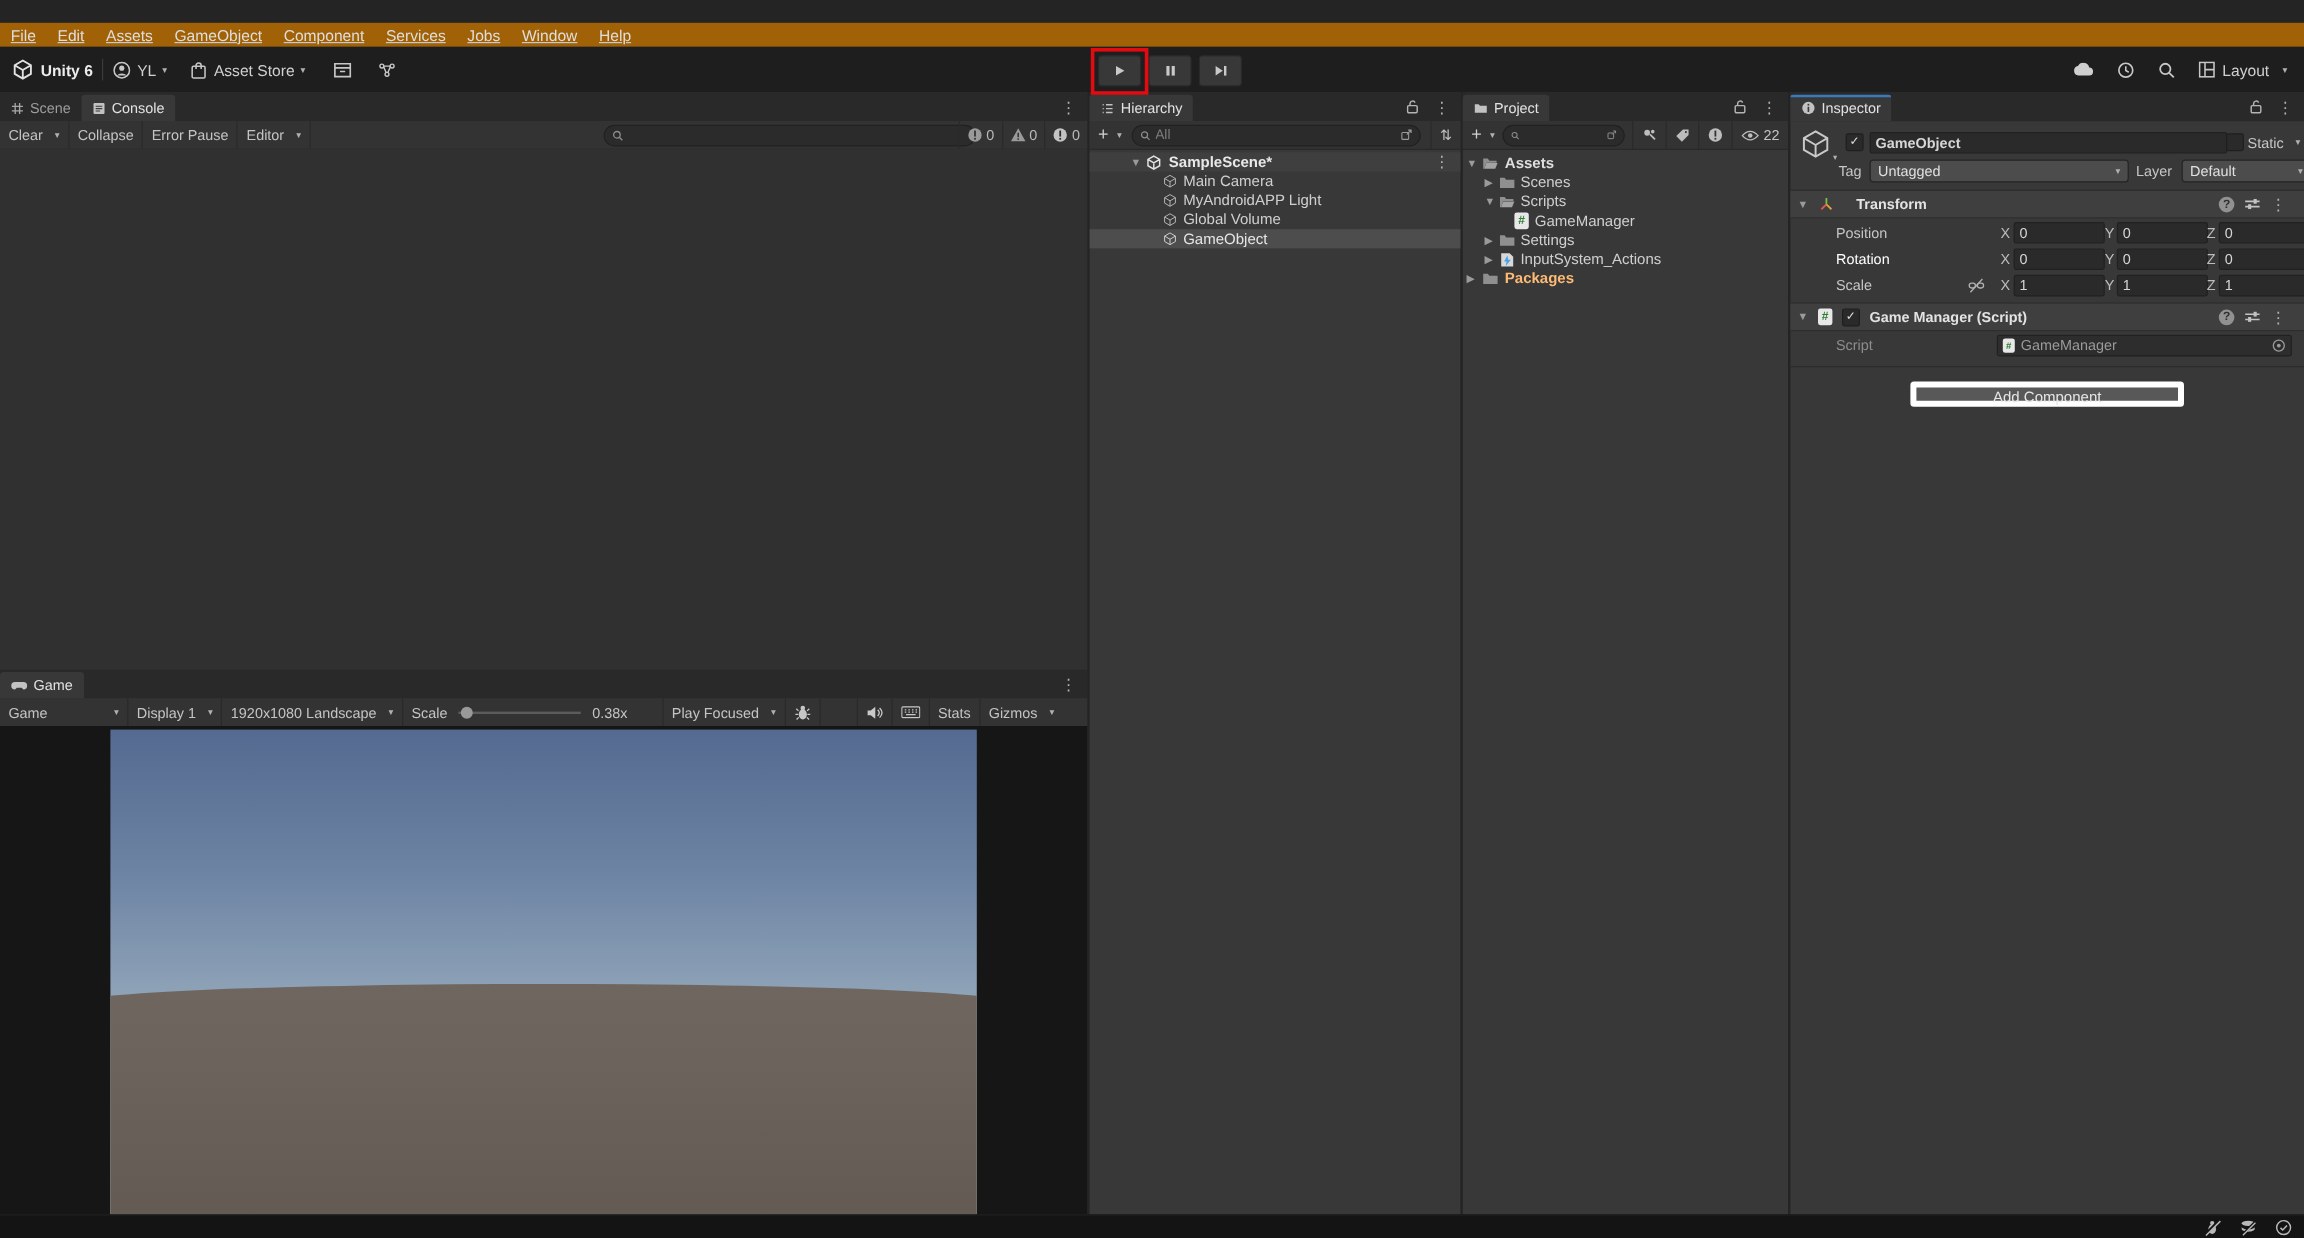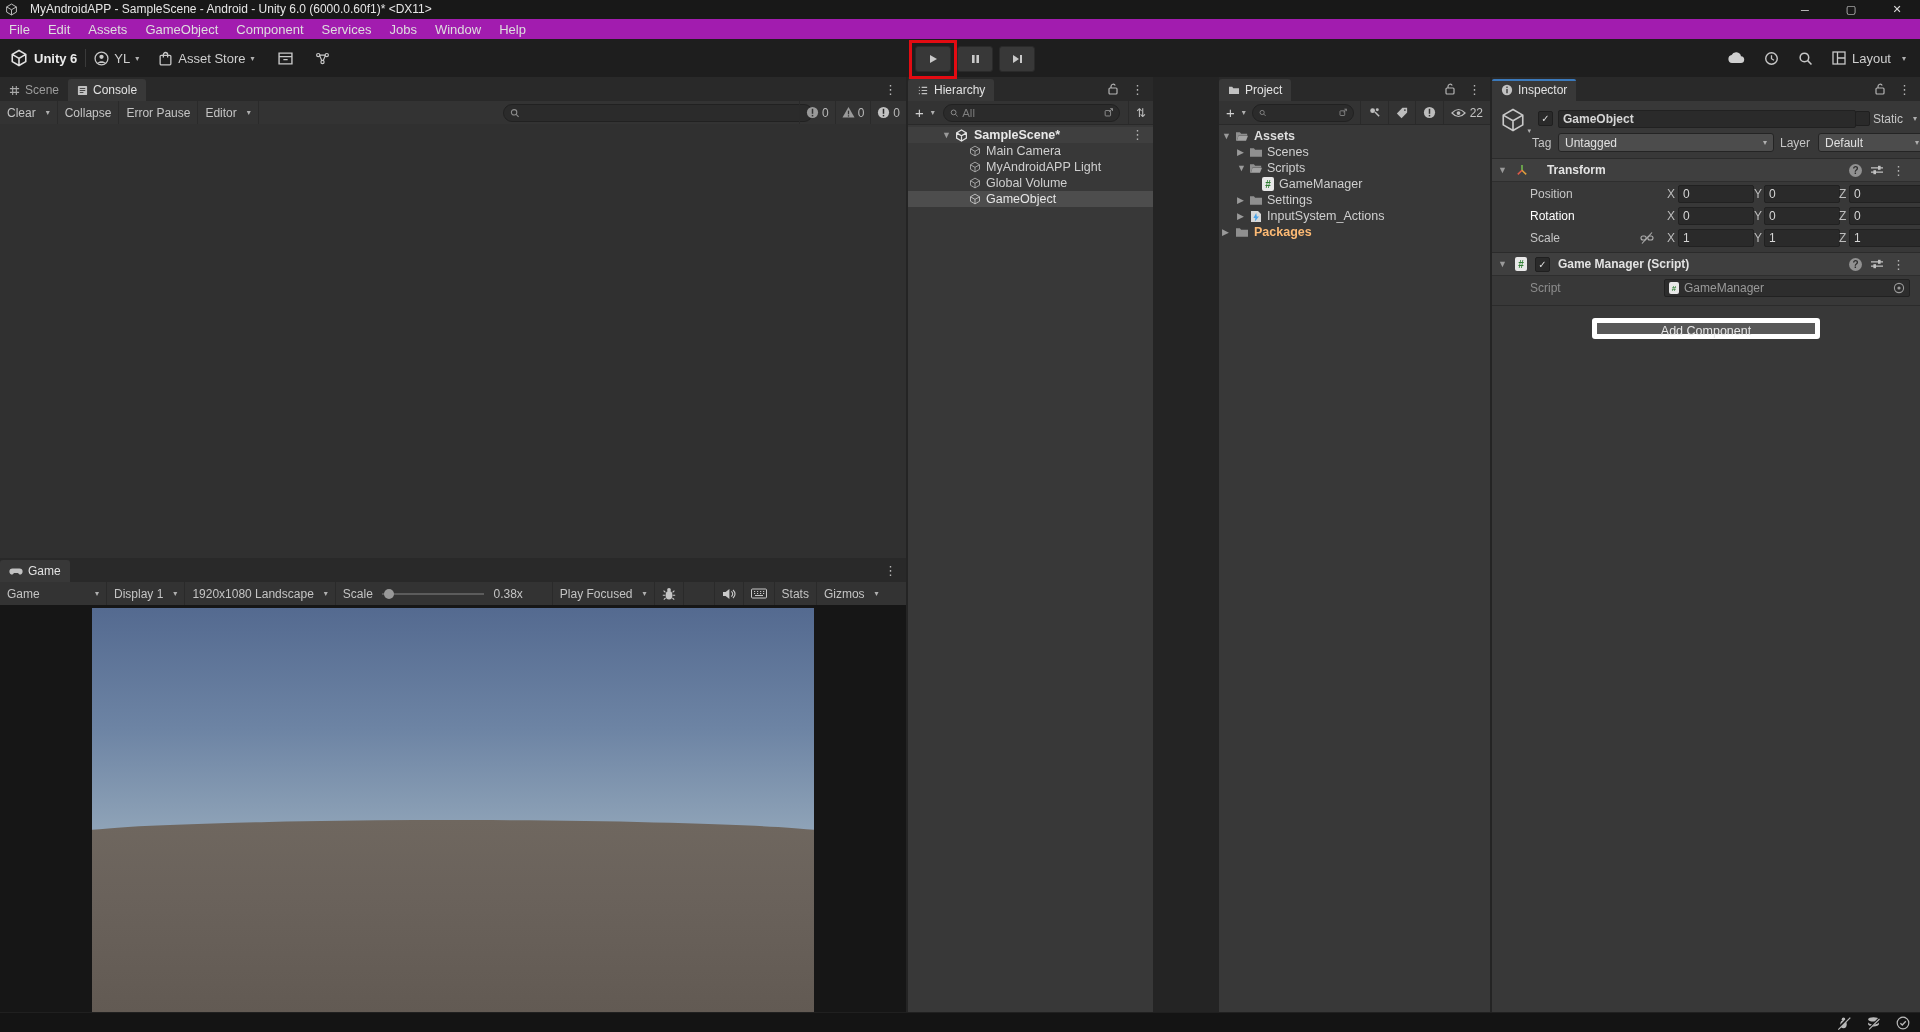--- a/index.html
+++ b/index.html
@@ -8,21 +8,21 @@
         -webkit-font-smoothing:antialiased;}
   .abs{position:absolute;}
   .row{display:flex;align-items:center;}
   svg{display:block;}
 
   
   #titlebar{left:0;top:0;width:1920px;height:19px;background:#181818;color:#e6e6e6;}
   #titlebar .title{font-size:12px;margin-left:6px;}
   .win-btn{width:46px;height:19px;display:flex;align-items:center;justify-content:center;
            color:#dcdcdc;font-size:11px;}
-  #menubar{left:0;top:19px;width:1920px;height:20px;background:#a21caf;}
+  #menubar{left:0;top:19px;width:1920px;height:20px;background:#a16207;text-decoration:underline;}
   .menu-item{padding:0 9px;height:20px;display:flex;align-items:center;color:#dedede;font-size:13px;}
   #maintoolbar{left:0;top:39px;width:1920px;height:38px;background:#1e1e1e;}
   .tb-sep{width:1px;height:18px;background:#3a3a3a;margin:0 8px;}
   .tb-text{color:#cfcfcf;font-size:13px;}
   .brand{color:#ececec;font-weight:bold;font-size:13px;text-align:center;}
   .caret{font-size:8px;color:#b0b0b0;margin-left:5px;}
   .play-btn{width:34px;height:24px;background:#383838;border:1px solid #2a2a2a;border-radius:3px;
             display:flex;align-items:center;justify-content:center;margin-right:6px;}
   #annotation-box{left:909px;top:40px;width:42px;height:33px;border:3px solid #e30b12;z-index:50;}
 
@@ -77,33 +77,20 @@
   #game-ground{position:absolute;left:-30px;right:-30px;top:212px;bottom:0;
                background:linear-gradient(to bottom,#6f675f 0%,#6a625b 40%,#625a53 100%);
                border-radius:50% 50% 0 0 / 16px 16px 0 0;}
   #statusbar{left:0;top:1012px;width:1920px;height:20px;background:#141414;border-top:1px solid #202020;}
 </style>
 </head>
 <body>
 
 <div id="root">
 
-  <div id="titlebar" class="abs row">
-    <span class="abs" style="left:5px;top:3px;">
-      <svg width="13" height="13" viewBox="0 0 16 16">
-          <path d="M8 1.3 L14 4.8 V11.2 L8 14.7 L2 11.2 V4.8 Z M2 4.8 L8 8.3 L14 4.8 M8 8.3 V14.7" fill="none" stroke="#bfbfbf" stroke-width="1.2"></path>
-        </svg>
-    </span>
-    <span class="title abs" style="left:24px;top:2px;">MyAndroidAPP - SampleScene - Android - Unity 6.0 (6000.0.60f1)* &lt;DX11&gt;</span>
-    <div class="abs row" style="right:0;top:0;">
-      <div class="win-btn">─</div>
-      <div class="win-btn">▢</div>
-      <div class="win-btn">✕</div>
-    </div>
-  </div>
 
   <div id="menubar" class="abs row">
     <div class="menu-item">File</div>
     <div class="menu-item">Edit</div>
     <div class="menu-item">Assets</div>
     <div class="menu-item">GameObject</div>
     <div class="menu-item">Component</div>
     <div class="menu-item">Services</div>
     <div class="menu-item">Jobs</div>
     <div class="menu-item">Window</div>
@@ -349,21 +336,21 @@
       </div>
     </div>
 
     <div class="abs" style="left:0;top:47px;right:0;bottom:0;background:#161616;">
       <div id="game-render" class="abs" style="left:92px;top:3px;width:722px;height:404px;">
         <div id="game-ground"></div>
       </div>
     </div>
   </div>
 
-  <div class="panel abs" style="left:908px;top:77px;width:245px;height:935px;">
+  <div class="panel abs" style="left:908px;top:77px;width:309px;height:935px;">
     <div class="tabbar">
       <div class="tab active">
         <span>
           <svg width="12" height="11" viewBox="0 0 12 12">
               <path d="M4.5 2.5h6M4.5 6h6M4.5 9.5h6M1.5 2.5h1M1.5 6h1M1.5 9.5h1" stroke="#c2c2c2" stroke-width="1.3" fill="none"></path>
             </svg>
         </span>
         <span>Hierarchy</span>
       </div>
       <div class="tab-extra">

